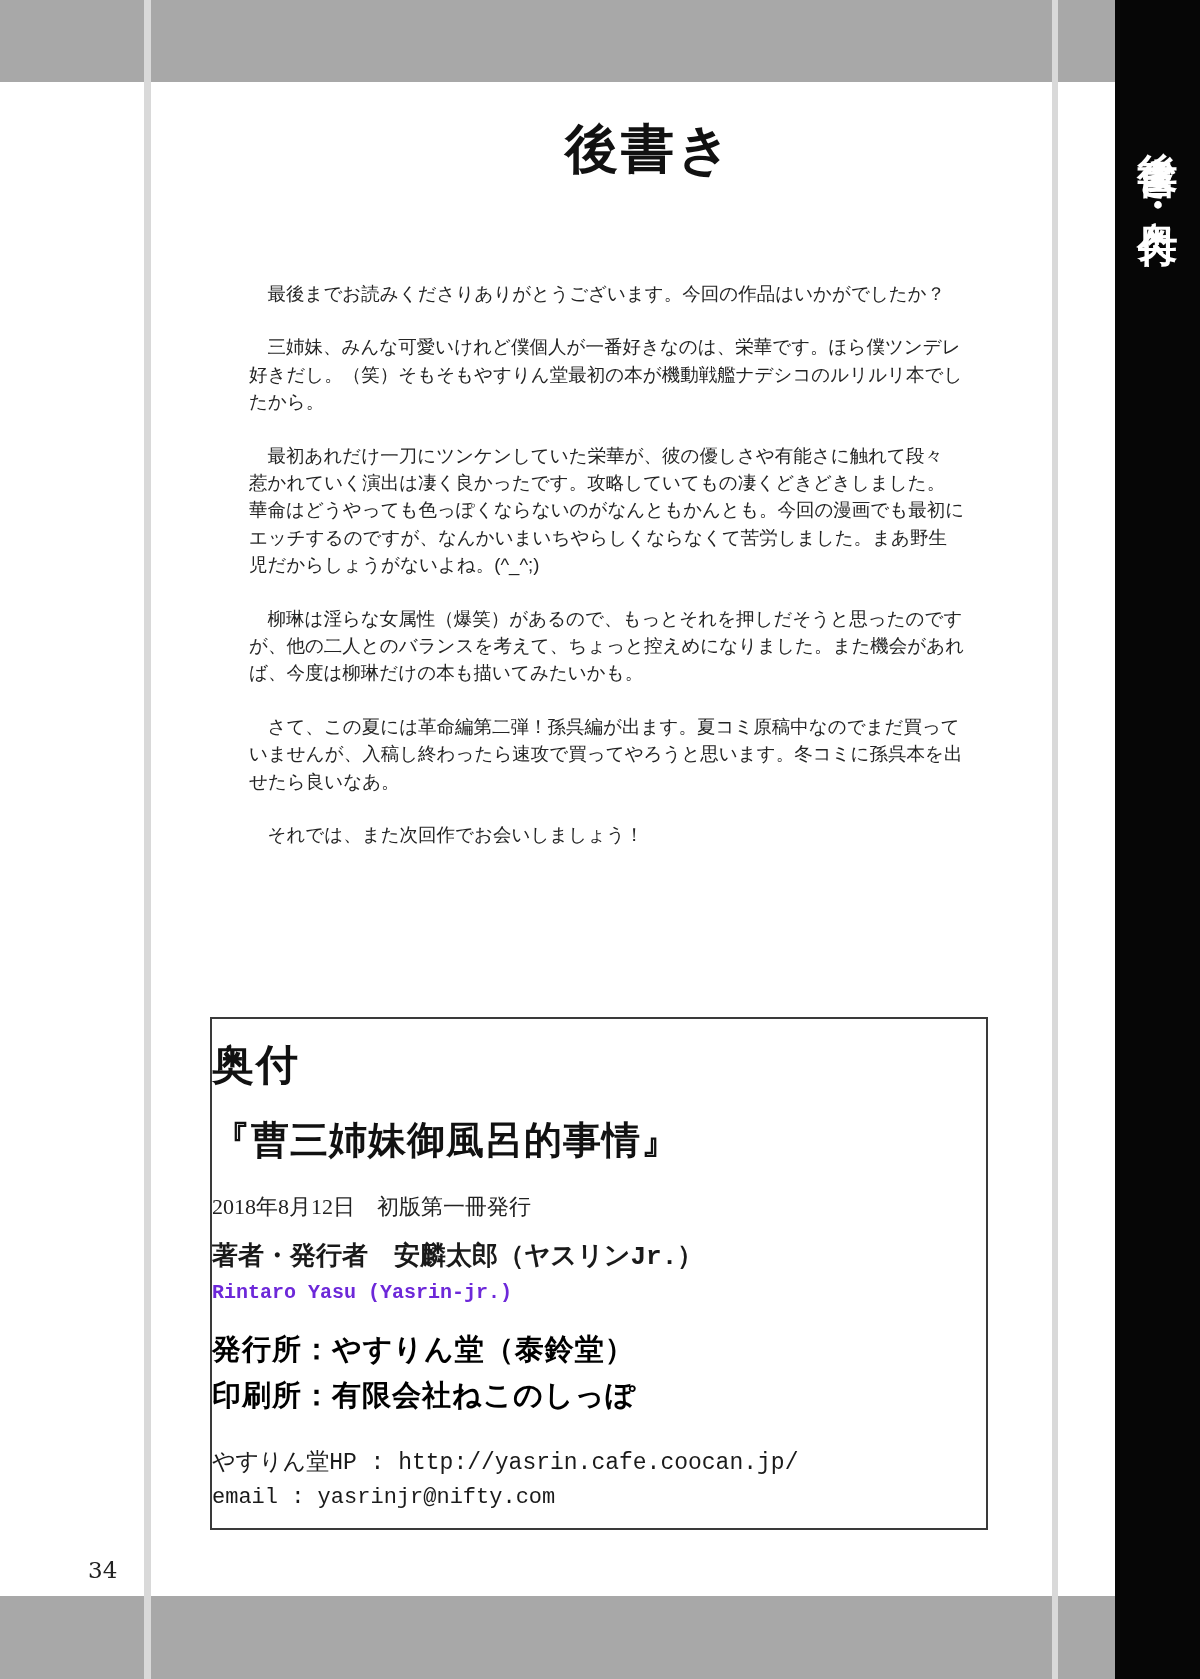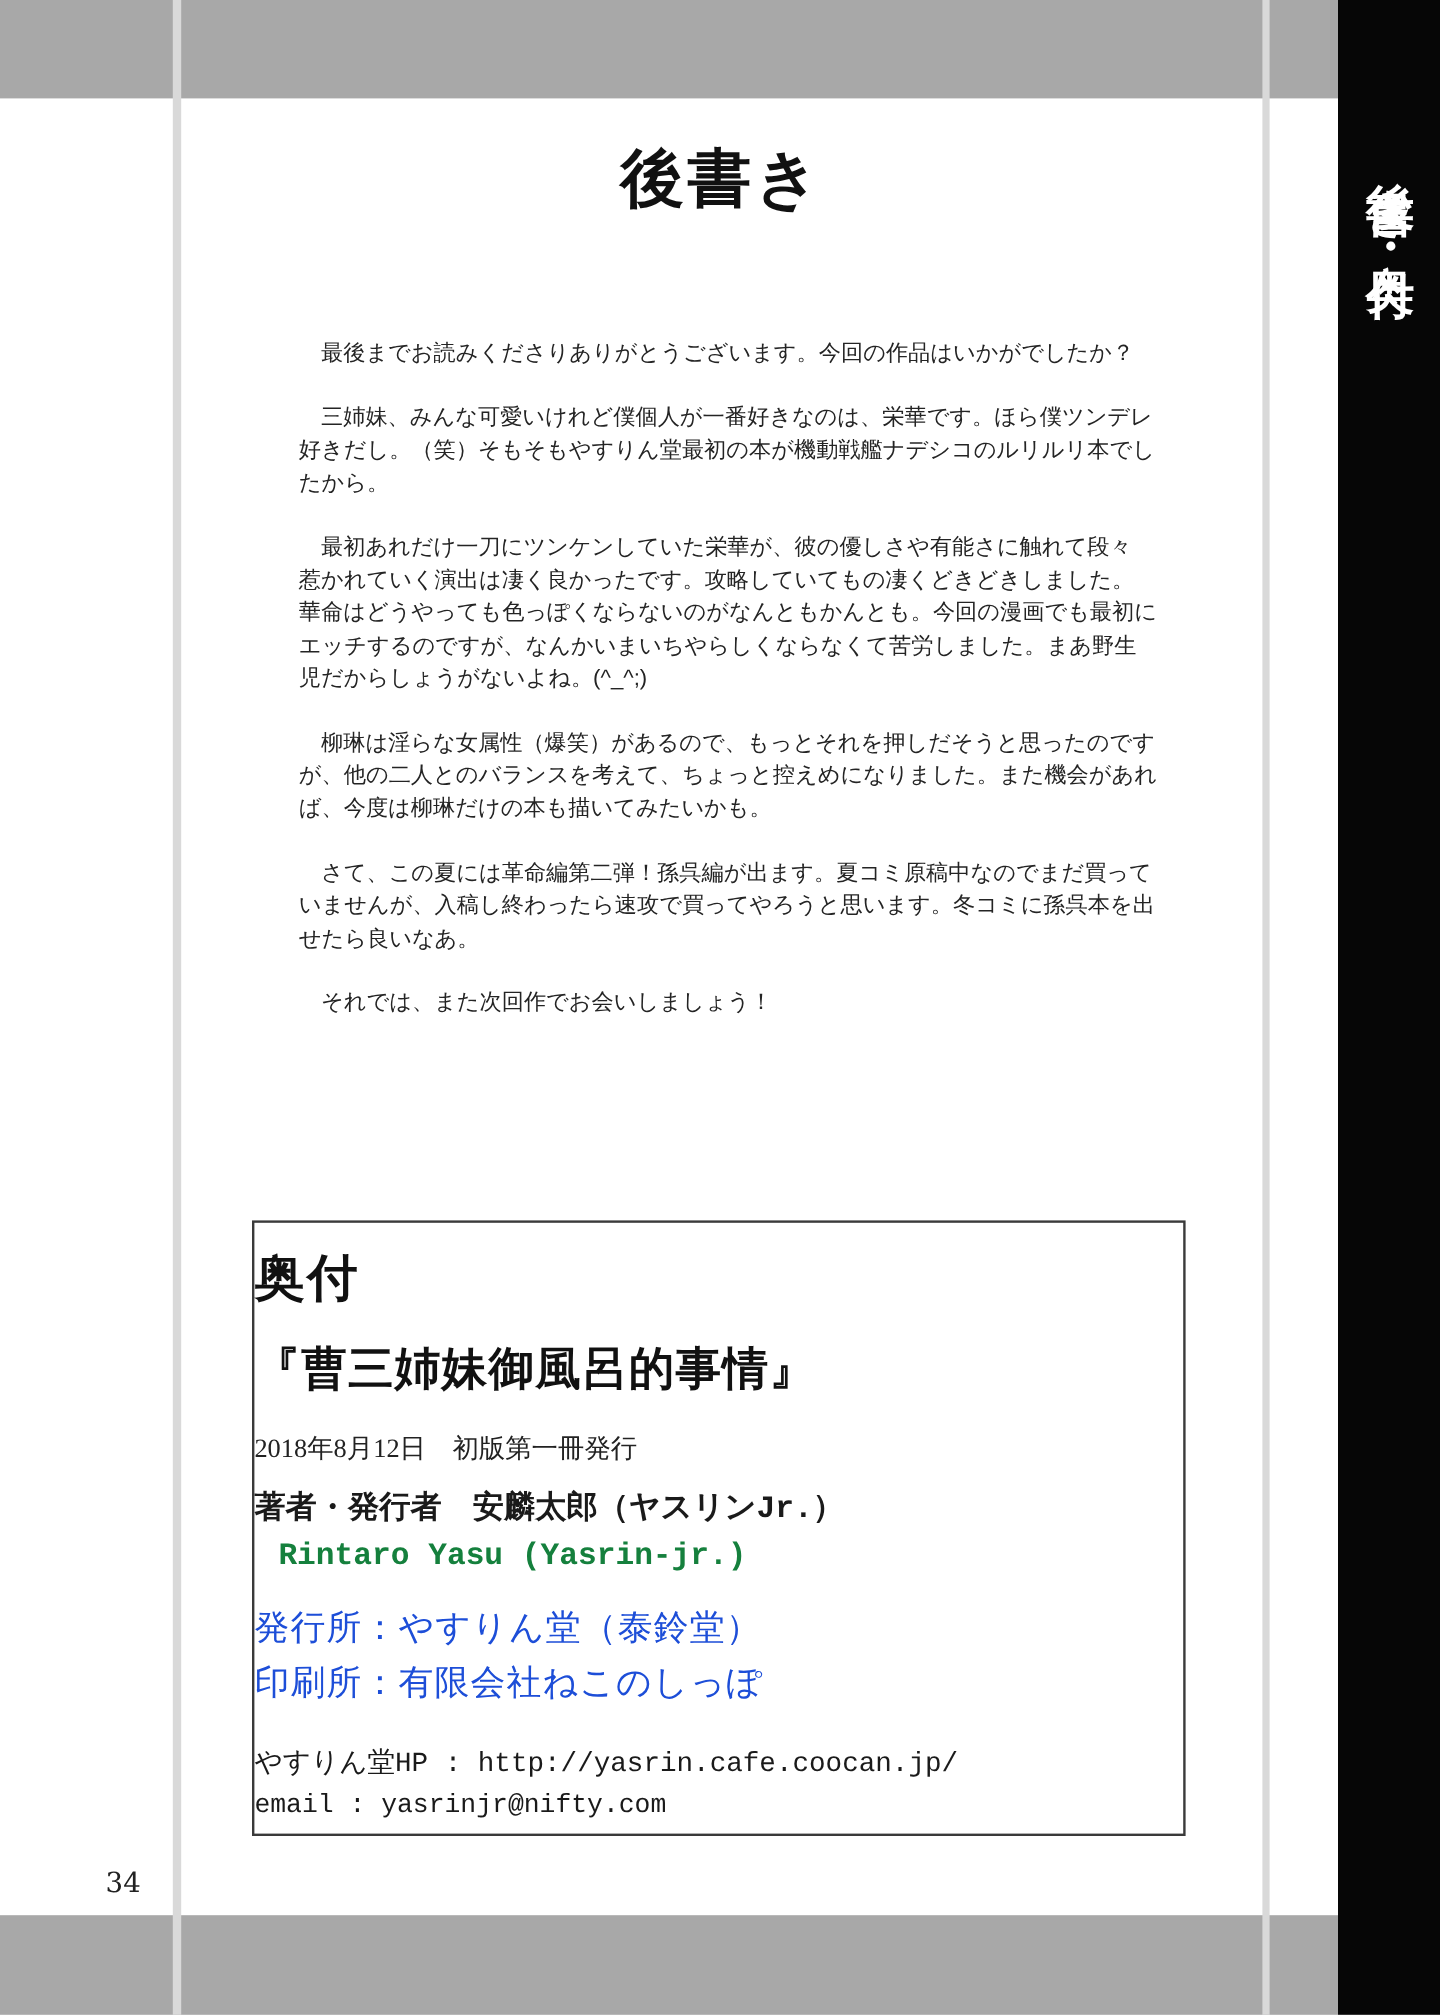--- a/index.html
+++ b/index.html
@@ -20,21 +20,21 @@
     background:#060606;z-index:3;display:flex;justify-content:center;
   }
   .sidebar-title{
     writing-mode:vertical-rl;text-orientation:upright;
     color:#ffffff;font-weight:bold;font-size:40px;letter-spacing:6px;
     margin-top:120px;line-height:85px;
   }
   .afterword-title{
     position:absolute;top:114px;left:151px;width:901px;
     text-align:center;font-size:53px;font-weight:bold;letter-spacing:3px;
-    color:#111;z-index:4;
+    color:#111;z-index:4;padding-left:48px;
   }
   .afterword-body{
     position:absolute;top:280px;left:249px;width:700px;z-index:4;
     font-size:18.5px;line-height:27.4px;color:#242424;
   }
   .para{margin:0 0 26px 0;}
   .bodyline{white-space:pre;}
   .colophon-box{
     position:absolute;top:1017px;left:210px;width:778px;height:513px;
     border:2px solid #3a3a3a;box-sizing:border-box;z-index:4;
@@ -48,24 +48,24 @@
   .edition-line{
     font-family:"Liberation Serif","DejaVu Serif",serif;
     font-size:22px;color:#222;margin-top:26px;
   }
   .author-line{
     font-family:Liberation Mono, monospace;
     font-size:26px;font-weight:bold;color:#1a1a1a;margin-top:16px;
   }
   .author-romaji{
     font-family:"Liberation Mono","DejaVu Sans Mono",monospace;
-    font-size:26px;font-weight:bold;color:#15803d;margin-top:8px;padding-left:20px;
+    font-size:20px;font-weight:bold;color:#6d28d9;margin-top:8px;
   }
   .publisher-line,.printer-line{
-    font-size:29px;font-weight:normal;color:#1d4ed8;letter-spacing:1px;
+    font-size:29px;font-weight:bold;color:#000000;letter-spacing:1px;
   }
   .publisher-line{margin-top:26px;}
   .printer-line{margin-top:6px;}
   .homepage-line{
     font-family:"Liberation Mono","DejaVu Sans Mono",monospace;
     font-size:23px;color:#1a1a1a;margin-top:30px;
   }
   .email-line{
     font-family:"Liberation Mono","DejaVu Sans Mono",monospace;
     font-size:22px;color:#1a1a1a;margin-top:8px;

